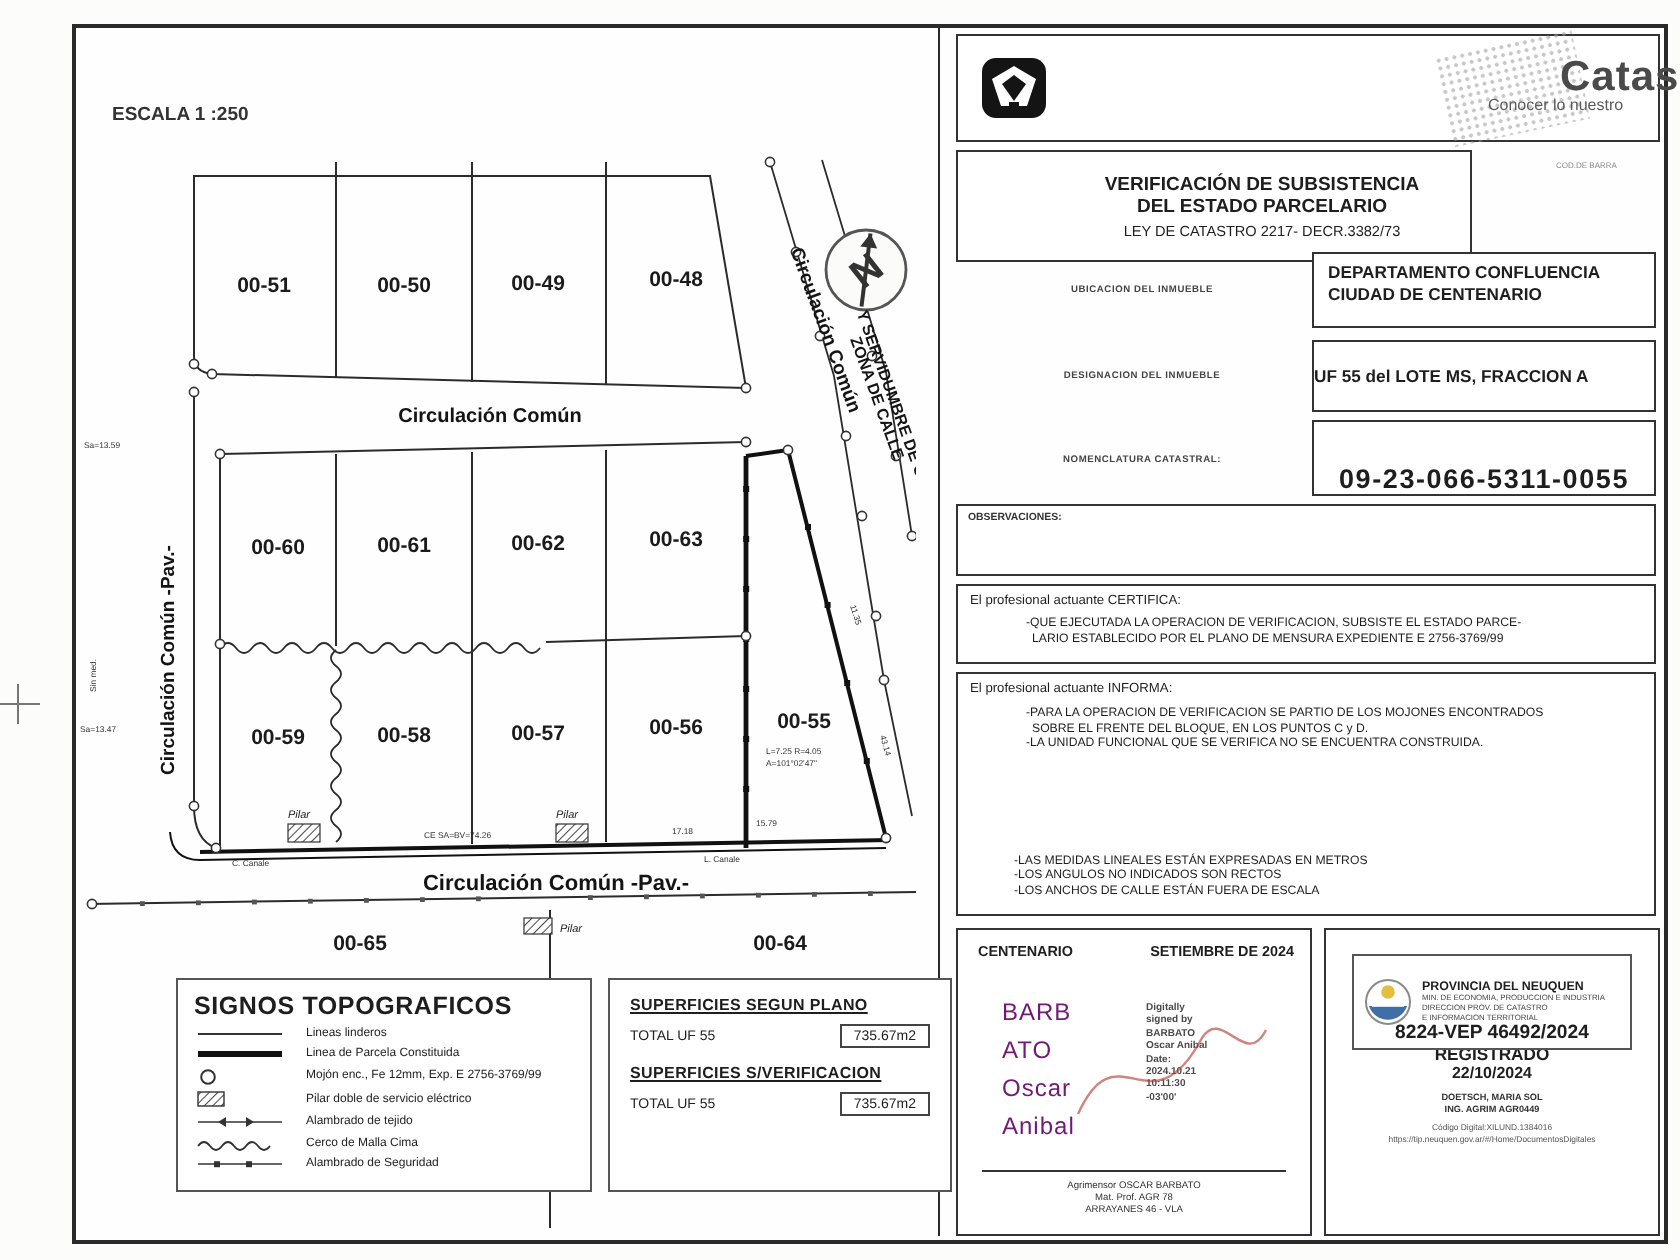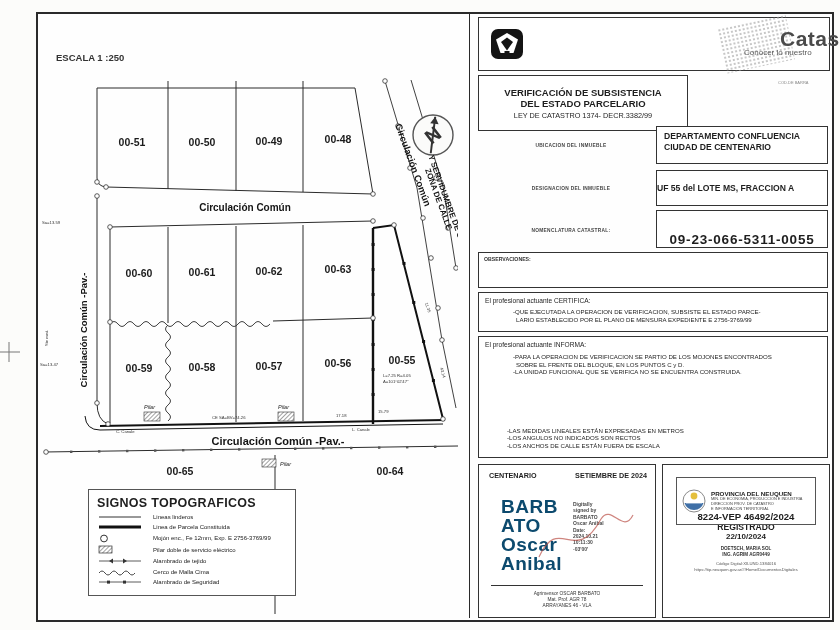--- a/index.html
+++ b/index.html
@@ -21,21 +21,21 @@
   .vtitle1{font-size:9.5px;font-weight:bold;text-align:center;}
   .vtitle3{font-size:7.3px;text-align:center;margin-top:2px;}
   .flabel{font-size:4.8px;letter-spacing:.3px;color:#444;text-align:center;width:158px;font-weight:bold;}
   .vline{font-size:8.6px;font-weight:600;line-height:11px;}
   .nomen{font-size:13.5px;font-weight:600;letter-spacing:.8px;text-align:center;}
   .obs-label{font-size:5.2px;color:#333;font-weight:bold;}
   .cert-intro{font-size:6.6px;}
   .cert-line{font-size:6.1px;line-height:7.6px;margin-left:28px;}
   .notes{font-size:6.1px;line-height:7.4px;margin-left:28px;}
   .foot-city{font-size:7.2px;font-weight:bold;}
-  .signame{font-size:19px;font-weight:bold;color:#0c4a6e;line-height:19px;letter-spacing:.5px;}
+  .signame{font-size:12px;font-weight:normal;color:#701a75;line-height:19px;letter-spacing:.5px;}
   .sigdig{font-size:5px;color:#4a4a4a;line-height:6.4px;font-weight:bold;}
   .sigprof{font-size:4.8px;color:#333;text-align:center;line-height:6px;}
   .stamp-org{font-size:6.2px;font-weight:bold;}
   .stamp-sub{font-size:3.9px;color:#444;line-height:4.8px;}
   .stamp-file{font-size:9.6px;font-weight:bold;text-align:center;margin-top:5px;}
   .stamp-status{font-size:8.6px;font-weight:bold;text-align:center;}
   .stamp-date{font-size:8px;font-weight:bold;text-align:center;}
   .stamp-tiny{font-size:4.6px;font-weight:bold;text-align:center;color:#333;line-height:5.6px;}
   .stamp-micro{font-size:4.2px;text-align:center;color:#555;line-height:5.4px;}
   
@@ -299,39 +299,51 @@
           <svg width="48" height="8">
             <line x1="2" y1="4" x2="44" y2="4" stroke="#333" stroke-width="0.8"></line>
             <rect x="10" y="2.6" width="3" height="3" fill="#333"></rect>
             <rect x="26" y="2.6" width="3" height="3" fill="#333"></rect>
           </svg>
         </span>
         <span>Alambrado de Seguridad</span>
       </div>
   </div>
 
+  <div class="abs areas-box">
+    <div class="area-title">SUPERFICIES SEGUN PLANO</div>
+    <div class="area-row">
+      <span class="area-label">TOTAL UF 55</span>
+      <span class="area-val">735.67m2</span>
+    </div>
+    <div class="area-title">SUPERFICIES S/VERIFICACION</div>
+    <div class="area-row">
+      <span class="area-label">TOTAL UF 55</span>
+      <span class="area-val">735.67m2</span>
+    </div>
+  </div>
 
   <div class="abs rbox" style="left:478px;top:17px;width:350px;height:52px;display:flex;align-items:center;">
     <svg width="36" height="34" style="margin-left:10px;flex:none;">
       <rect x="2" y="2" width="32" height="30" rx="7" fill="#141414"></rect>
       <path d="M18,6 L29,12.5 L24.5,26 L11.5,26 L7,12.5 Z" fill="#fff"></path>
       <path d="M18,10.5 L24,15 L18,23.5 L12,15 Z" fill="#141414"></path>
       <rect x="15.5" y="24" width="5" height="3" fill="#141414"></rect>
     </svg>
     <div style="position:relative;margin-left:auto;margin-right:8px;width:96px;height:46px;">
       <div class="abs speckle" style="left:-4px;top:0;"></div>
       <div class="abs brand" style="left:12px;top:6px;margin-left:43px;">Catastro</div>
       <div class="abs brand-tag" style="left:19px;top:30px;">Conocer lo nuestro</div>
     </div>
   </div>
 
-  <div class="abs rbox" style="left:478px;top:75px;width:208px;height:54px;display:flex;flex-direction:column;justify-content:center;">
+  <div class="abs rbox" style="left:478px;top:75px;width:208px;height:54px;display:flex;flex-direction:column;justify-content:center;padding-left:48px;">
     <div class="vtitle1">VERIFICACIÓN DE SUBSISTENCIA</div>
     <div class="vtitle1">DEL ESTADO PARCELARIO</div>
-    <div class="vtitle3">LEY DE CATASTRO 1374- DECR.3382/99</div>
+    <div class="vtitle3">LEY DE CATASTRO 2217- DECR.3382/73</div>
   </div>
   <div class="abs corner-note" style="left:778px;top:80px;">COD.DE BARRA</div>
 
   <div class="abs flabel" style="left:492px;top:143px;">UBICACION DEL INMUEBLE</div>
   <div class="abs rbox" style="left:656px;top:126px;width:172px;height:38px;padding:4px 7px;box-sizing:border-box;">
     <div class="vline">DEPARTAMENTO CONFLUENCIA</div>
     <div class="vline">CIUDAD DE CENTENARIO</div>
   </div>
   <div class="abs flabel" style="left:492px;top:186px;">DESIGNACION DEL INMUEBLE</div>
   <div class="abs rbox" style="left:656px;top:170px;width:172px;height:36px;display:flex;align-items:center;padding:0 0;box-sizing:border-box;">

